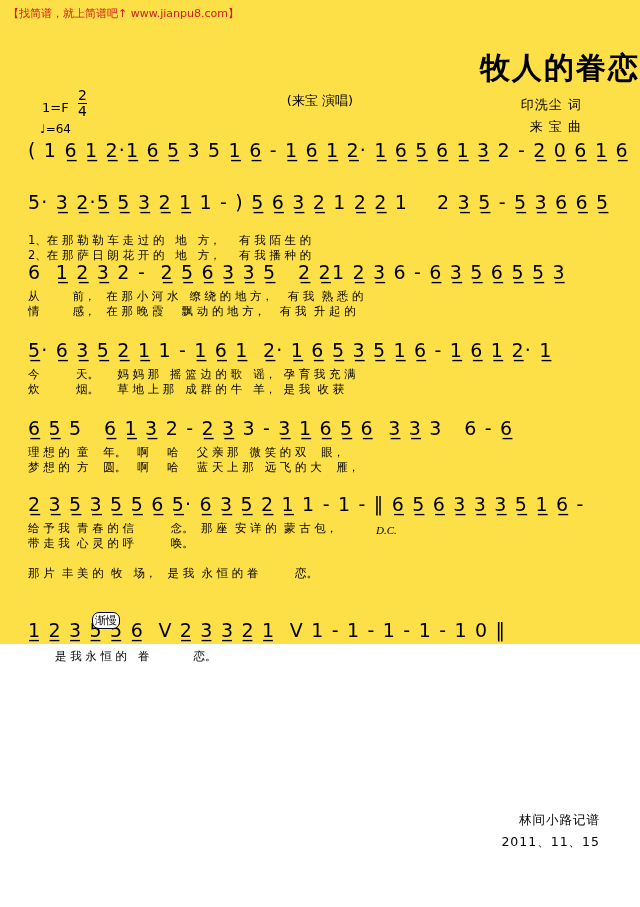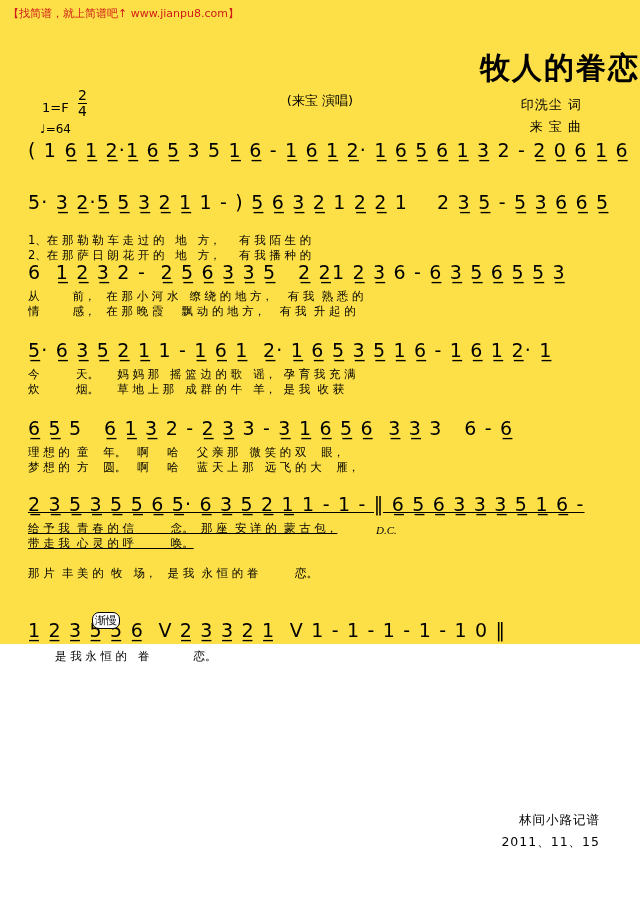--- a/index.html
+++ b/index.html
@@ -180,21 +180,21 @@
     <div class="lyric" style="margin-top:6px;">今          天。     妈 妈 那   摇 篮 边 的 歌   谣，  孕 育 我 充 满</div>
     <div class="lyric">炊          烟。     草 地 上 那   成 群 的 牛   羊，  是 我  收 获</div>
   </div>
 
   <div class="system" style="top:418px;">
     <div class="notes">6̲ 5̲ 5   6̲ 1̲ 3̲ 2 - 2̲ 3̲ 3 - 3̲ 1̲ 6̲ 5̲ 6̲  3̲ 3̲ 3   6 - 6̲</div>
     <div class="lyric" style="margin-top:6px;">理 想 的  童    年。   啊     哈     父 亲 那   微 笑 的 双    眼，</div>
     <div class="lyric">梦 想 的  方    圆。   啊     哈     蓝 天 上 那   远 飞 的 大    雁，</div>
   </div>
 
-  <div class="system" style="top:494px;text-decoration:underline;">
+  <div class="system" style="top:494px;">
     <div class="notes">2̲ 3̲ 5̲ 3̲ 5̲ 5̲ 6̲ 5̲· 6̲ 3̲ 5̲ 2̲ 1̲ 1 - 1 - ‖ 6̲ 5̲ 6̲ 3̲ 3̲ 3̲ 5̲ 1̲ 6̲ -</div>
     <div class="lyric" style="margin-top:6px;">给 予 我  青 春 的 信          念。  那 座  安 详 的  蒙 古 包，</div>
     <div class="lyric">带 走 我  心 灵 的 呼          唤。</div>
   </div>
   <div class="dc-mark" style="left:376px; top:524px;">D.C.</div>
 
   <div class="system" style="top:560px;">
     <div class="lyric" style="margin-top:6px;">那 片  丰 美 的  牧   场，   是 我  永 恒 的 眷          恋。</div>
   </div>
 

